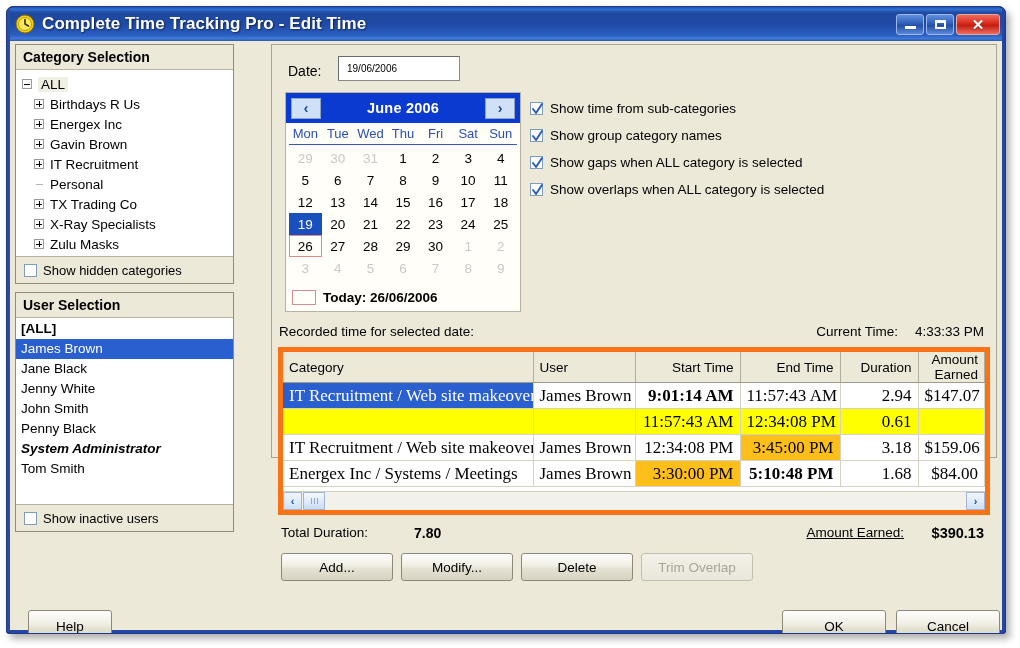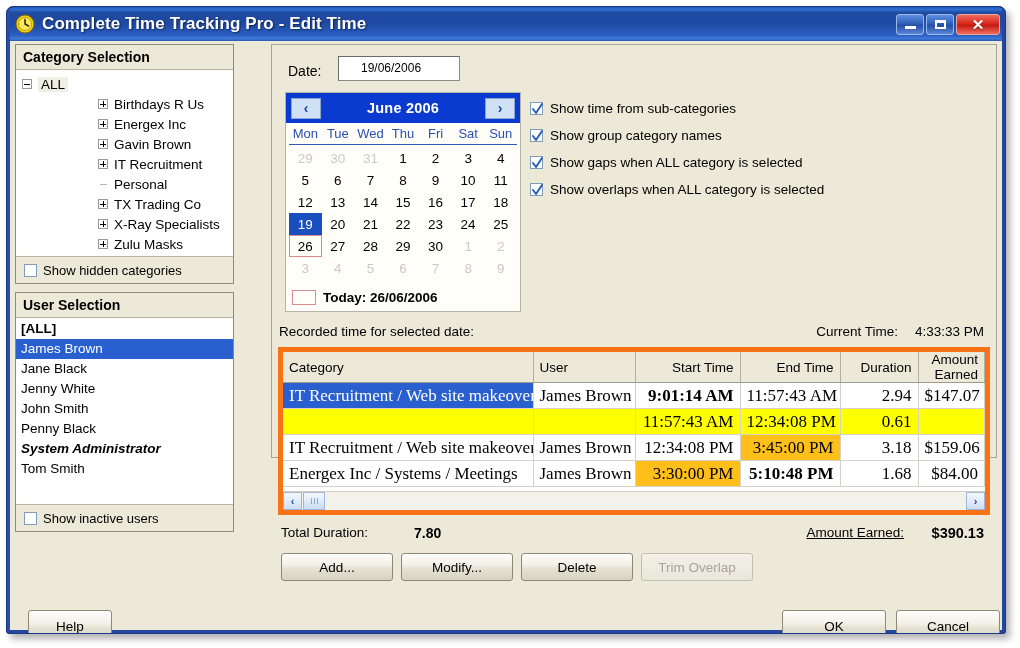--- a/index.html
+++ b/index.html
@@ -115,21 +115,21 @@
     overflow: hidden;
     padding-top: 3px;
   }
   .tree-row {
     display: flex; align-items: center;
     height: 20px;
     font-size: 13px; color: #000;
     padding-left: 6px;
     white-space: nowrap;
   }
-  .tree-row.child { padding-left: 40px; margin-left: 42px; }
+  .tree-row.child { padding-left: 18px; }
   .expander {
     width: 10px; height: 10px;
     border: 1px solid #9a9a9a;
     background: #fdfdfd;
     display: inline-flex; align-items: center; justify-content: center;
     margin-right: 6px;
     position: relative;
     flex: 0 0 auto;
     cursor: pointer;
   }
@@ -217,23 +217,23 @@
   #date-label {
     position: absolute; left: 16px; top: 18px;
     font-size: 14px; color: #000;
   }
   #date-field {
     position: absolute; left: 66px; top: 11px;
     width: 122px; height: 25px;
     border: 1px solid #8a8a8a;
     border-top-color: #6b6b6b; border-left-color: #6b6b6b;
     background: #ffffff;
-    font-size: 12px; color: #000;
+    font-size: 10px; color: #000;
     line-height: 23px;
-    padding-left: 22px;
+    padding-left: 8px;
   }
 
   
   #calendar {
     position: absolute; left: 13px; top: 47px;
     width: 236px; height: 220px;
     background: #fffef8;
     border: 1px solid #b6b2a4;
   }
   #cal-header {

